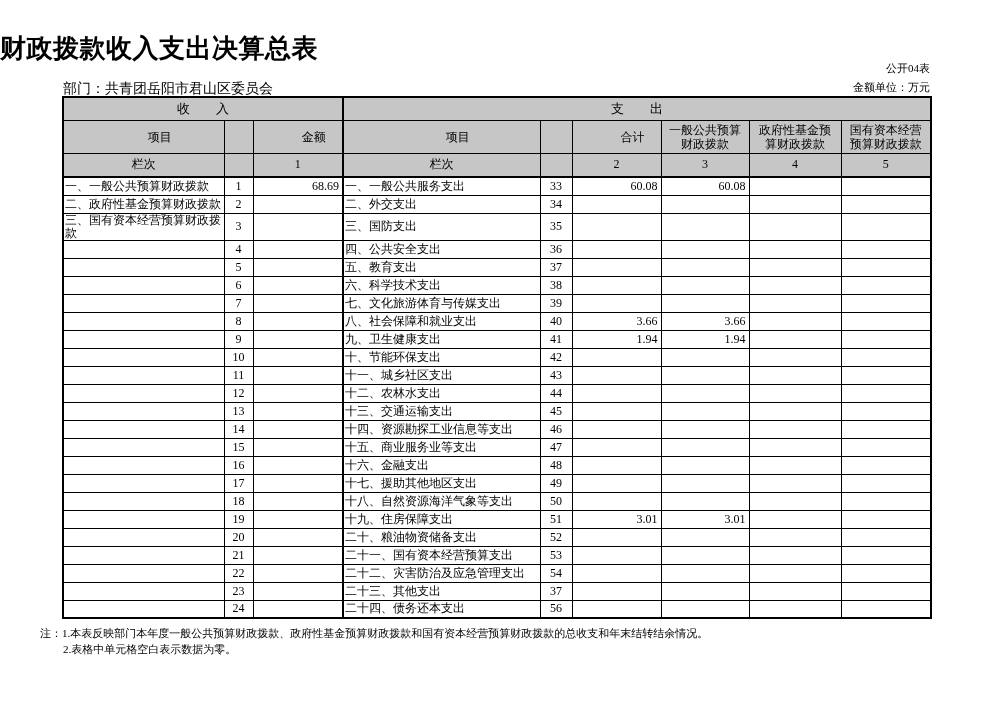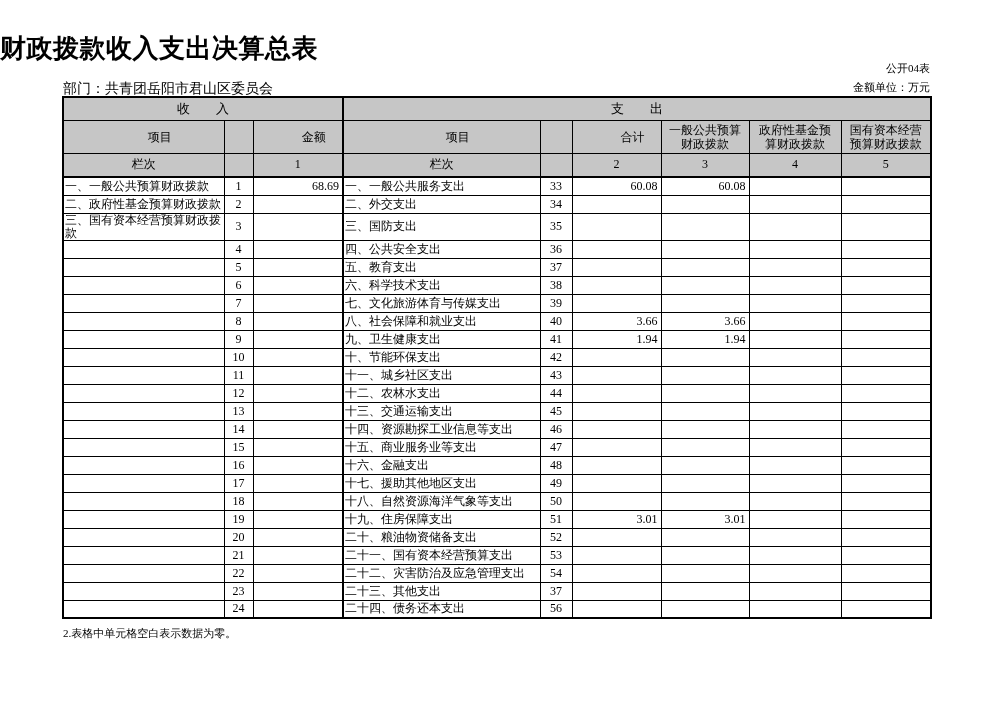--- a/index.html
+++ b/index.html
@@ -385,16 +385,17 @@
           <td class="c-line">56</td>
           <td class="c-num"></td>
           <td class="c-num"></td>
           <td class="c-num"></td>
           <td class="c-num"></td>
         </tr>
       </tbody>
   </table>
 
   <div class="notes">
+    <div>注：1.本表反映部门本年度一般公共预算财政拨款、政府性基金预算财政拨款和国有资本经营预算财政拨款的总收支和年末结转结余情况。</div>
     <div class="note2">2.表格中单元格空白表示数据为零。</div>
   </div>
 
 </div>
 
 </body></html>

